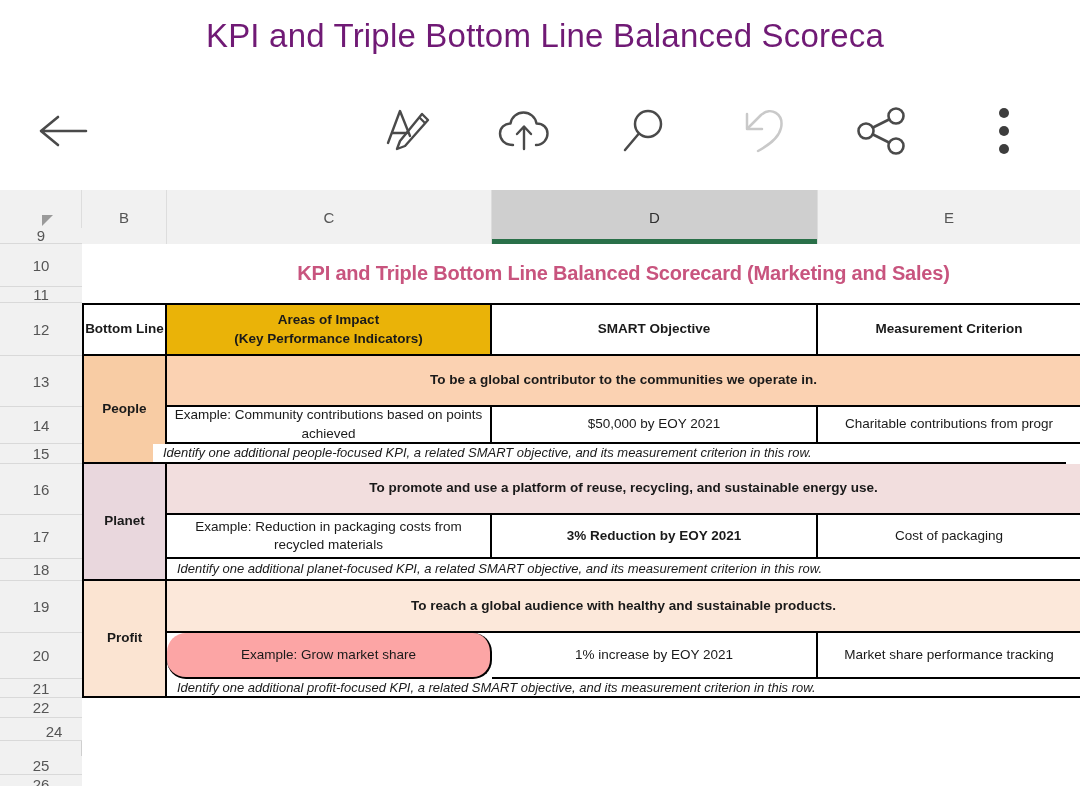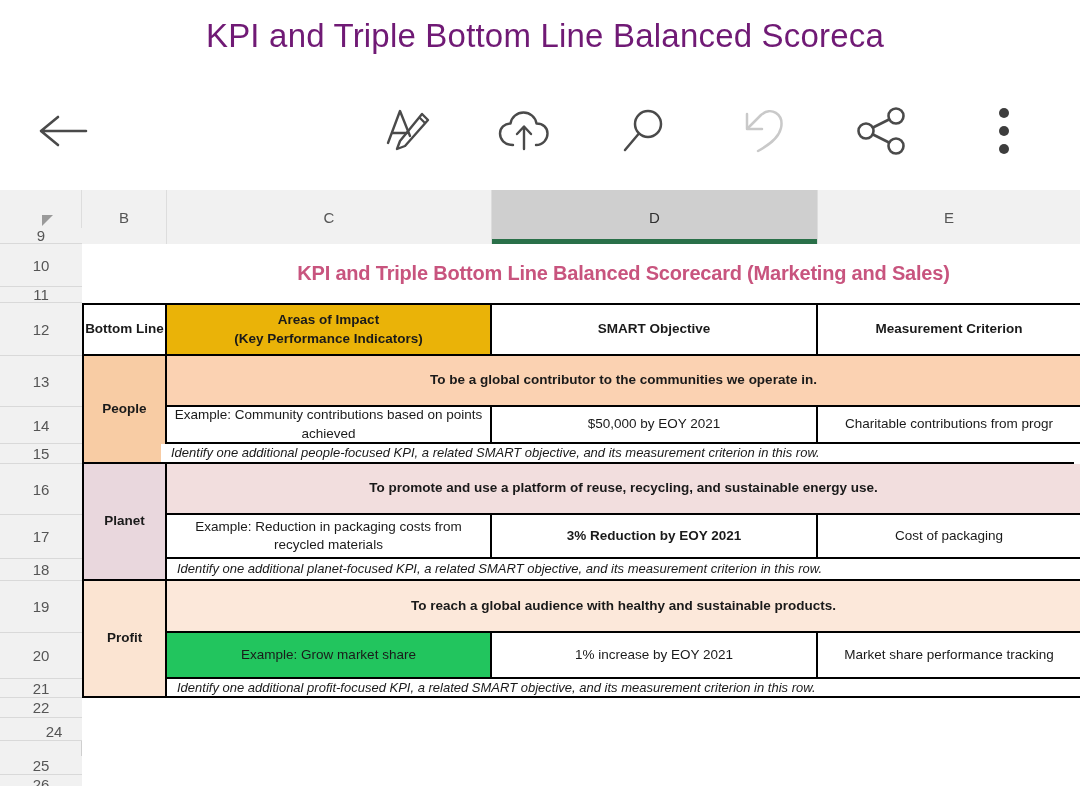--- a/index.html
+++ b/index.html
@@ -297,36 +297,36 @@
     <div class="cell bold bt bb" style="left:736px;top:59px;width:262px;height:53px;background:#fff;">Measurement Criterion</div>
 
     <div class="cell bold bb bl br" style="left:0px;top:112px;width:85px;height:108px;background:#F8CCA4;">People</div>
 
     <div class="cell bold bb" style="left:85px;top:112px;width:913px;height:51px;background:#FBD2B2;">To be a global contributor to the communities we operate in.</div>
 
     <div class="cell wrap bb br" style="left:85px;top:163px;width:325px;height:37px;background:#fff;">Example: Community contributions based on points achieved</div>
     <div class="cell bb br" style="left:410px;top:163px;width:326px;height:37px;background:#fff;">$50,000 by EOY 2021</div>
     <div class="cell bb" style="left:736px;top:163px;width:262px;height:37px;background:#fff;">Charitable contributions from progr</div>
 
-    <div class="cell note-cell italic bb" style="left:79px;top:200px;width:913px;height:20px;background:#fff;">Identify one additional people-focused KPI, a related SMART objective, and its measurement criterion in this row.</div>
+    <div class="cell note-cell italic bb" style="left:71px;top:200px;width:913px;height:20px;background:#fff;">Identify one additional people-focused KPI, a related SMART objective, and its measurement criterion in this row.</div>
 
     <div class="cell bold bb bl br" style="left:0px;top:220px;width:85px;height:117px;background:#E9D7DD;">Planet</div>
 
     <div class="cell bold bb" style="left:85px;top:220px;width:913px;height:51px;background:#F2DEDE;">To promote and use a platform of reuse, recycling, and sustainable energy use.</div>
 
     <div class="cell wrap bb br" style="left:85px;top:271px;width:325px;height:44px;background:#fff;">Example: Reduction in packaging costs from recycled materials</div>
     <div class="cell bb br" style="left:410px;top:271px;width:326px;height:44px;background:#fff;font-weight:bold;">3% Reduction by EOY 2021</div>
     <div class="cell bb" style="left:736px;top:271px;width:262px;height:44px;background:#fff;">Cost of packaging</div>
 
     <div class="cell note-cell italic bb" style="left:85px;top:315px;width:913px;height:22px;background:#fff;">Identify one additional planet-focused KPI, a related SMART objective, and its measurement criterion in this row.</div>
 
     <div class="cell bold bb bl br" style="left:0px;top:337px;width:85px;height:117px;background:#FBE4D2;">Profit</div>
 
     <div class="cell bold bb" style="left:85px;top:337px;width:913px;height:52px;background:#FCE8DA;">To reach a global audience with healthy and sustainable products.</div>
 
-    <div class="cell wrap bb br" style="left:85px;top:389px;width:325px;height:46px;background:#22c55e;">Example: Grow market share</div>
+    <div class="cell wrap bb br" style="left:85px;top:389px;width:325px;height:46px;background:#fca5a5;border-radius:19px;">Example: Grow market share</div>
     <div class="cell bb br" style="left:410px;top:389px;width:326px;height:46px;background:#fff;">1% increase by EOY 2021</div>
     <div class="cell bb" style="left:736px;top:389px;width:262px;height:46px;background:#fff;">Market share performance tracking</div>
 
     <div class="cell note-cell italic bb" style="left:85px;top:435px;width:913px;height:19px;background:#fff;">Identify one additional profit-focused KPI, a related SMART objective, and its measurement criterion in this row.</div>
 
   </div>
 </div>
 
 </body></html>

